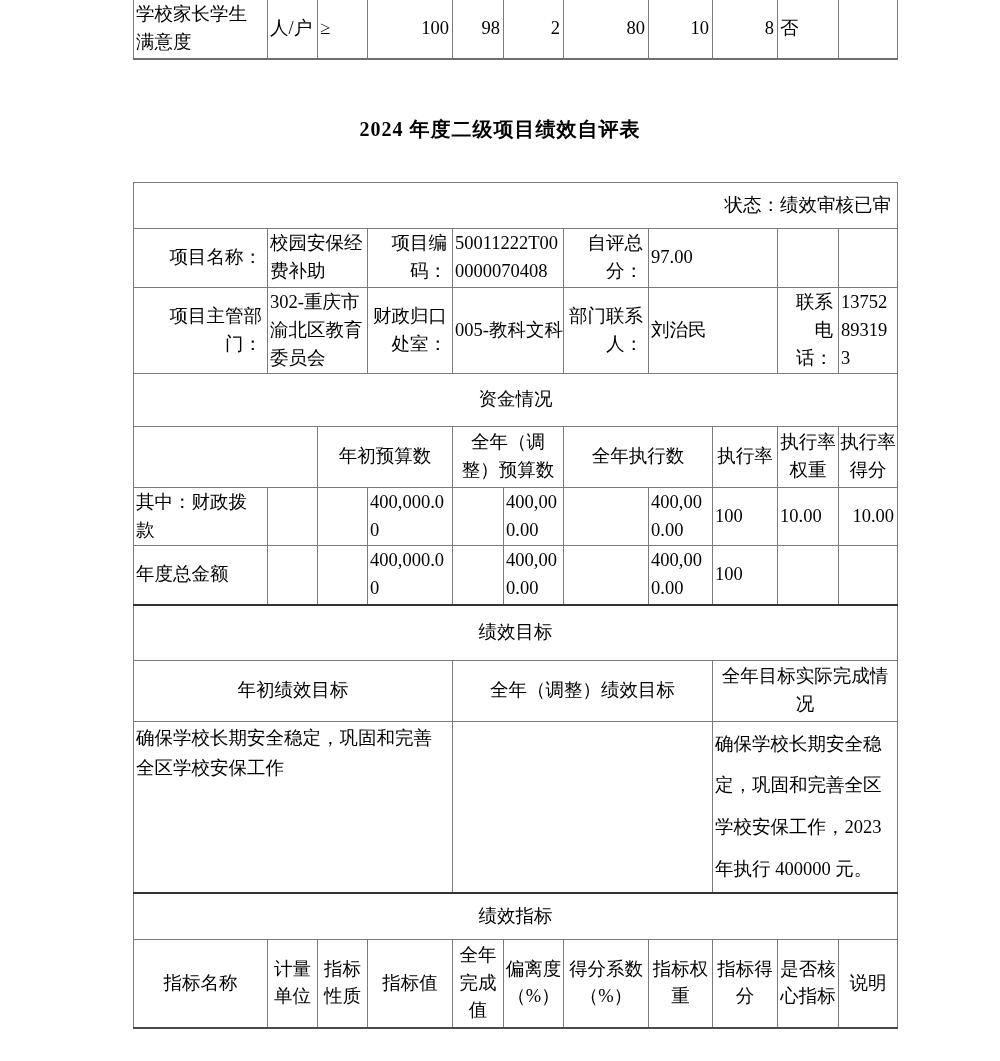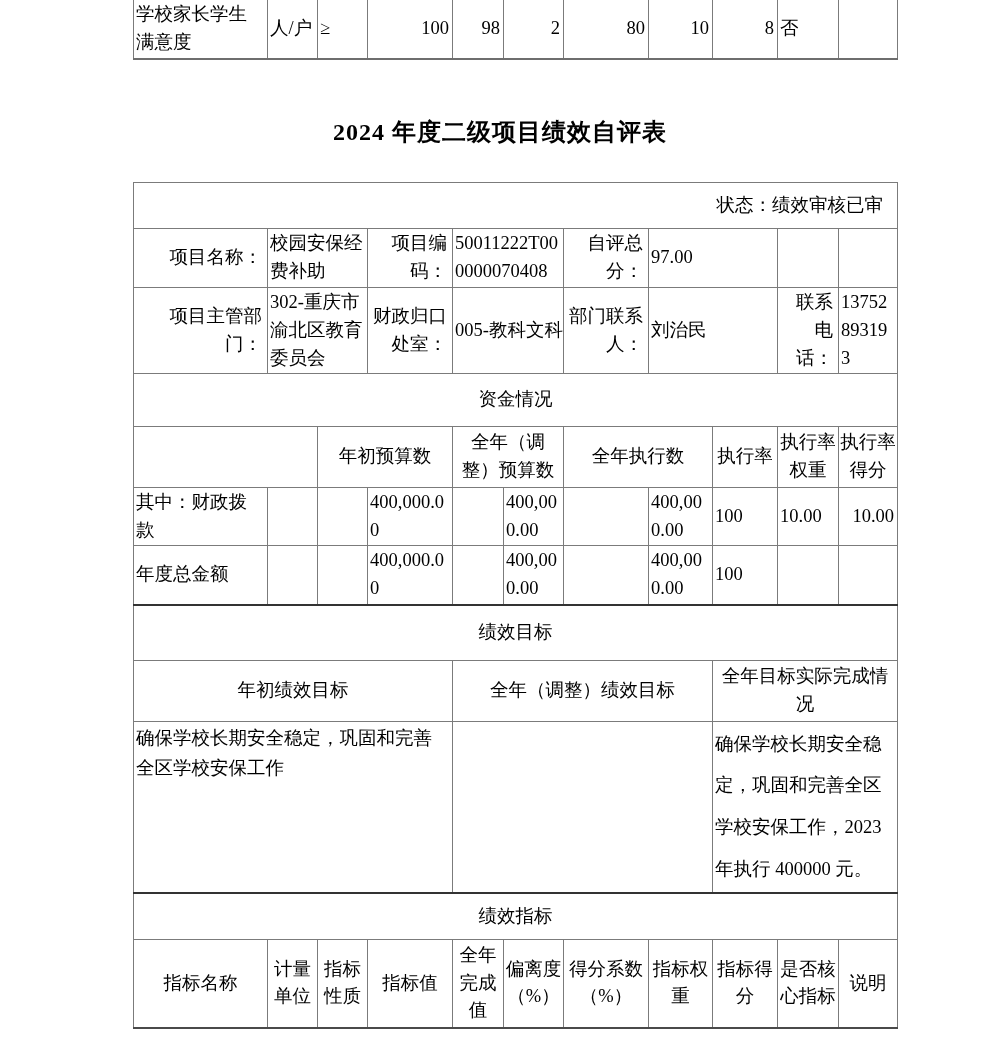--- a/index.html
+++ b/index.html
@@ -12,23 +12,23 @@
     border:1px solid #7b7b7b;font-size:18.5px;line-height:1.5;
     padding:1px 2px;vertical-align:middle;overflow:hidden;word-break:break-word;
   }
   .toptbl{position:absolute;left:133px;top:-1px;width:764px;}
   .toptbl td{border-bottom:2px solid #6e6e6e;}
   .main{position:absolute;left:133px;top:182px;width:764px;}
   .main tr:last-child td{border-bottom:2px solid #4a4a4a;}
   tr.thick td{border-top:2px solid #333;}
   .doc-title{
     position:absolute;left:0;right:0;top:116px;text-align:center;
-    font-size:24px;font-weight:bold;letter-spacing:1px;
+    font-size:20px;font-weight:bold;letter-spacing:1px;
   }
-  .status{text-align:right;padding-right:14px;margin-top:31px;}
+  .status{text-align:right;padding-right:6px;margin-top:31px;}
   .section{text-align:center;}
   .hdr{text-align:center;padding:2px 0;}
   .lab{text-align:right;padding-right:5px;}
   .val{text-align:left;}
   .break{word-break:break-all;}
   .nowrap{white-space:nowrap;}
   .num-r{text-align:right;padding-right:3px;}
   .num-l{text-align:left;}
   .goal{vertical-align:top;text-align:left;padding:2px;line-height:1.62;}
   .tall{line-height:2.25;}

